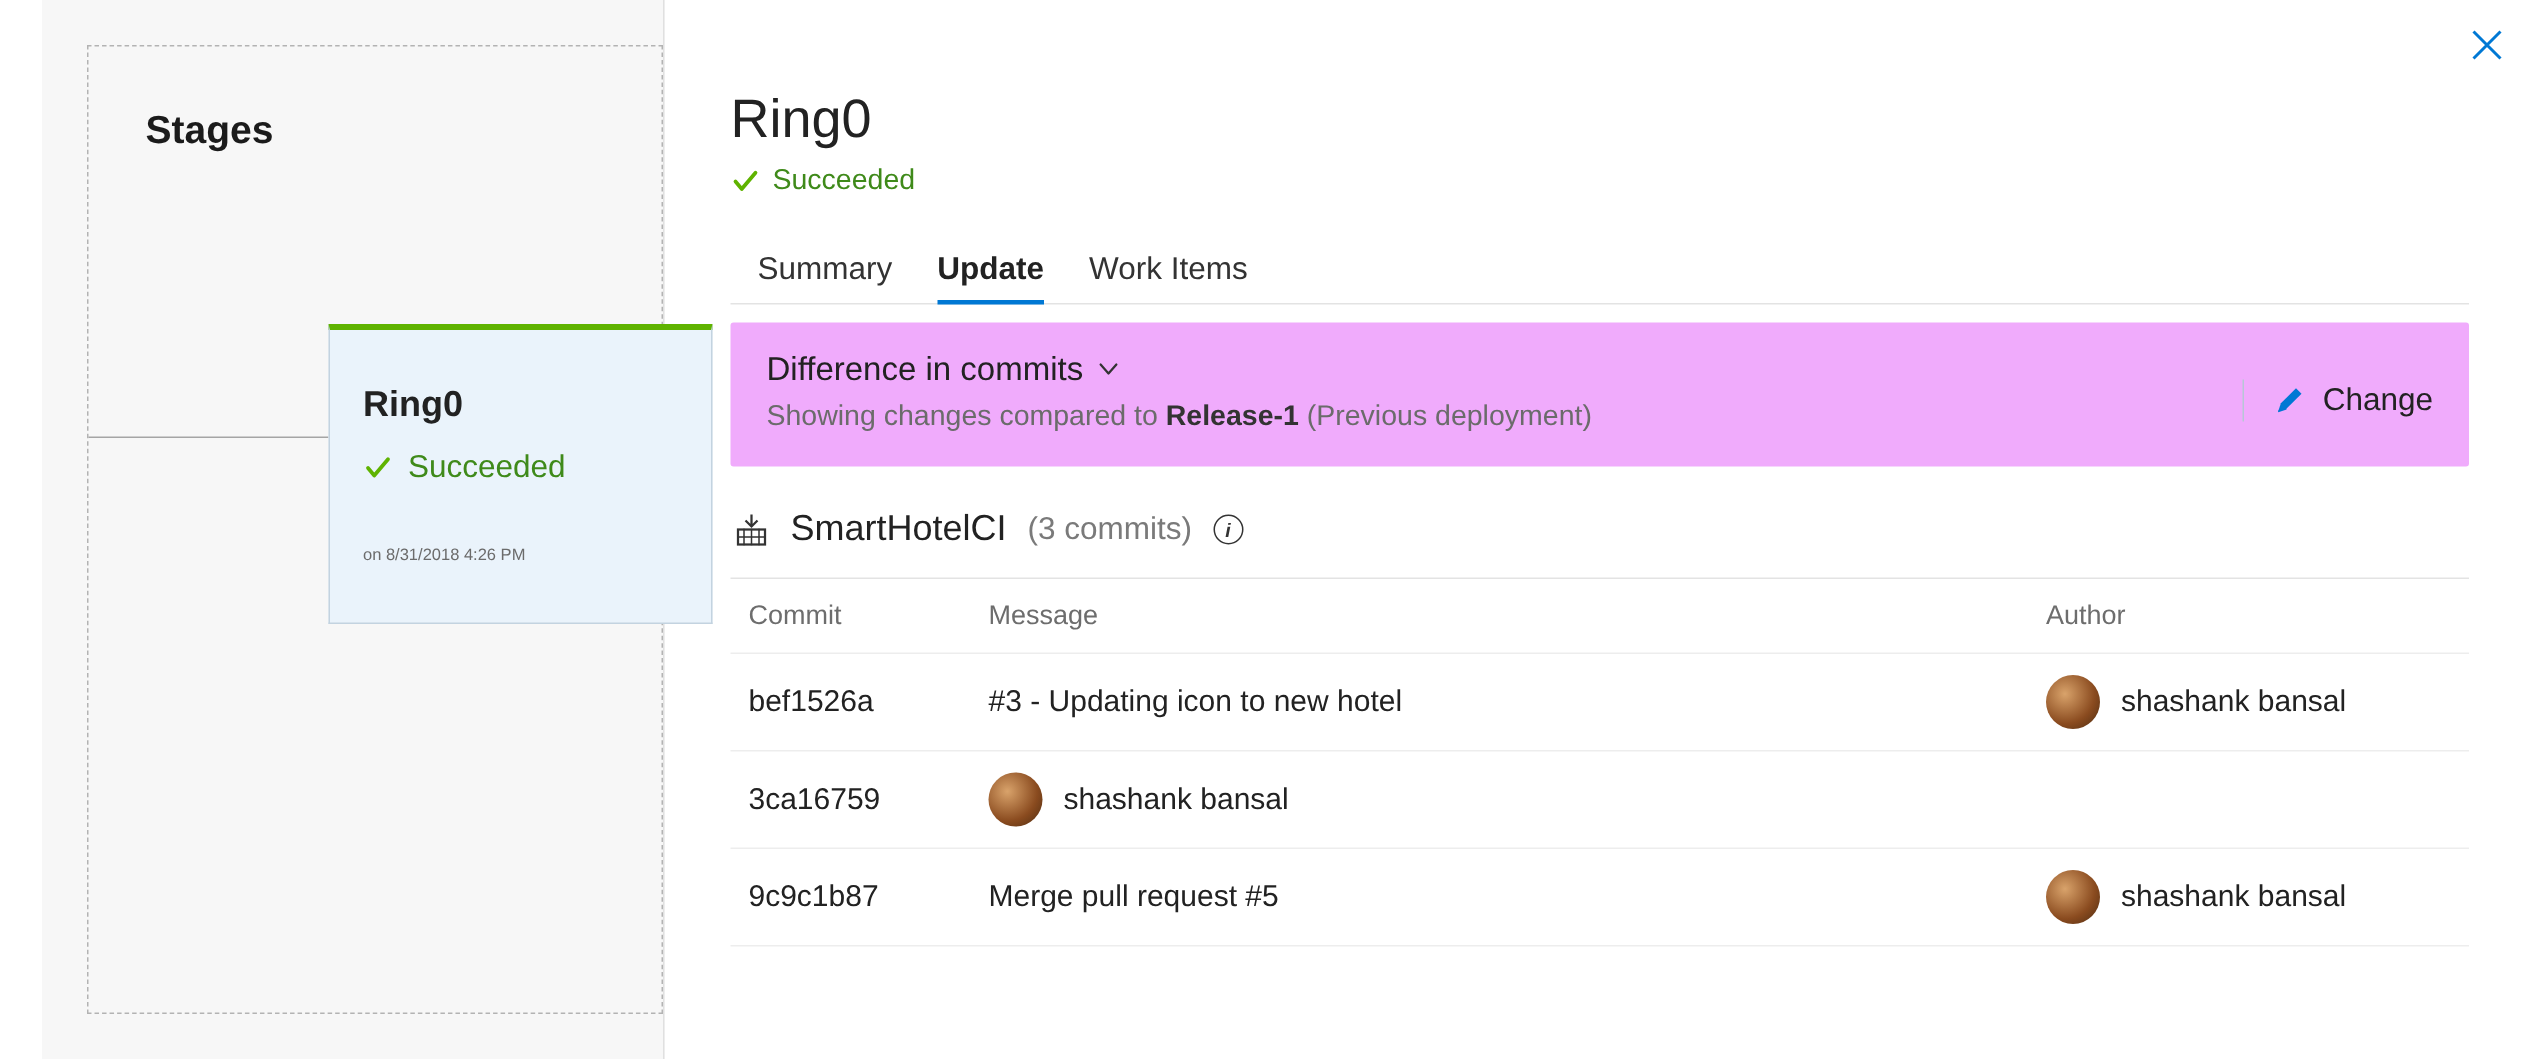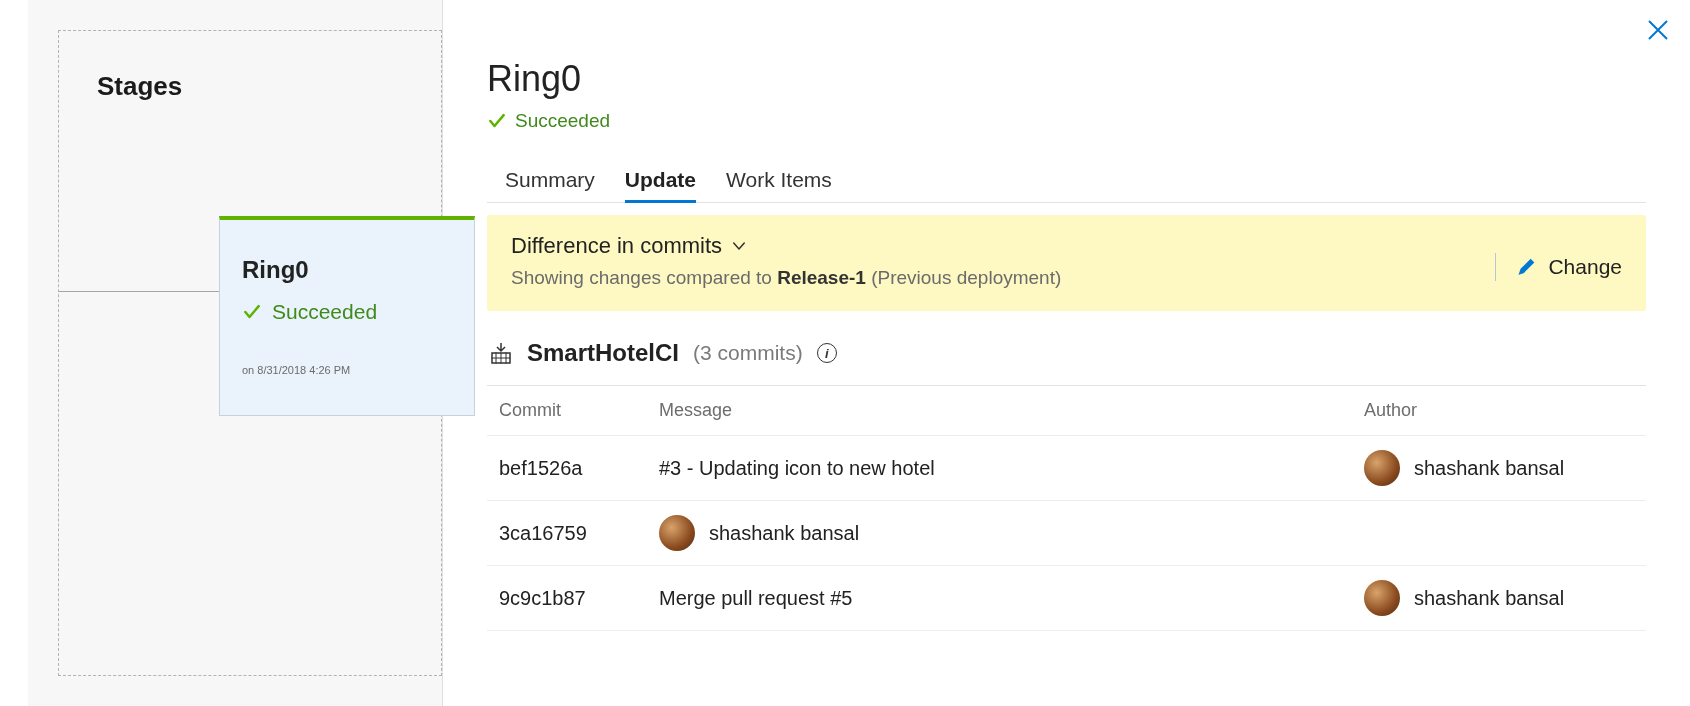--- a/index.html
+++ b/index.html
@@ -125,21 +125,21 @@
   .tab.active::after {
     content: "";
     position: absolute;
     left: 0;
     right: 0;
     bottom: -1px;
     height: 3px;
     background: #0078d4;
   }
   .diff-banner {
-    background: #fef9c3;
+    background: #f0abfc;
     padding: 18px 24px 22px 24px;
     border-radius: 2px;
     margin-top: 12px;
     display: flex;
     align-items: flex-start;
     justify-content: flex-start;
   }
   .diff-left { flex: 1; }
   .diff-title-row {
     display: flex;
@@ -175,21 +175,21 @@
     color: #222;
     cursor: pointer;
   }
   .build-row {
     display: flex;
     align-items: center;
     gap: 14px;
     margin-top: 28px;
     padding-left: 2px;
   }
-  .build-name { font-size: 24px; color: #222; font-weight: bold; }
+  .build-name { font-size: 24px; color: #222; }
   .build-count { font-size: 21px; color: #7a7a7a; }
   .info-circle {
     width: 20px; height: 20px;
     border: 1.5px solid #333;
     border-radius: 50%;
     display: flex;
     align-items: center;
     justify-content: center;
     font-size: 13px;
     font-weight: 600;

